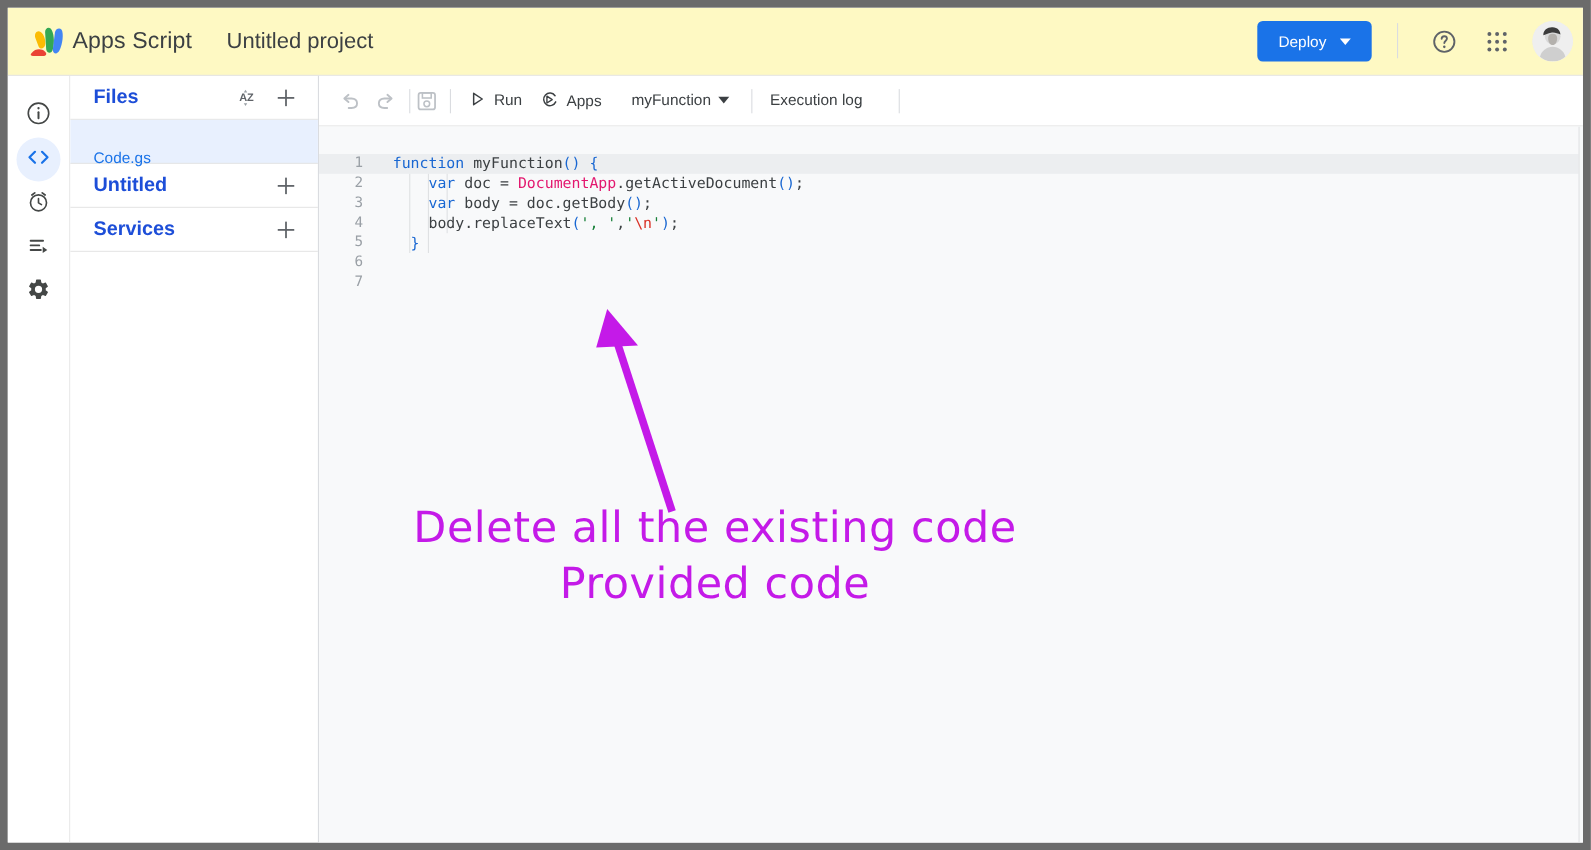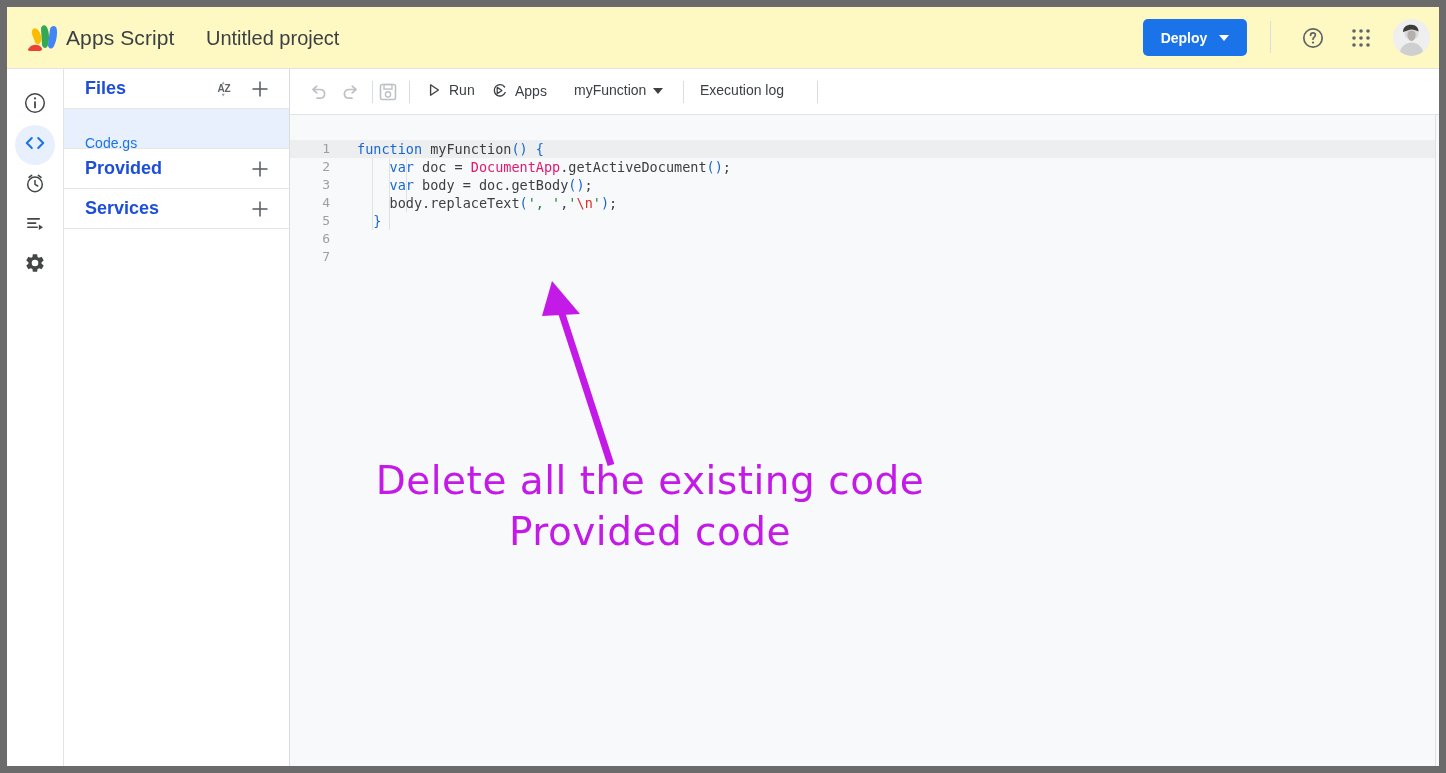--- a/index.html
+++ b/index.html
@@ -58,21 +58,21 @@
 
   #deploy-btn {
     position: absolute;
     left: 1136px; top: 12px;
     width: 104px; height: 37px;
     background: #1a73e8;
     border: none;
     border-radius: 5px;
     color: #ffffff;
     font-size: 14px;
-    font-weight: bold;
+    font-weight: normal;
     font-family: "Liberation Sans", sans-serif;
     cursor: pointer;
     display: flex;
     align-items: center;
     justify-content: center;
     gap: 12px;
     padding: 0;
   }
   #deploy-btn .caret {
     width: 0; height: 0;
@@ -427,21 +427,21 @@
           <rect x="3.5" y="10.2" width="15" height="1.6" fill="#5f6368"></rect>
         </svg>
       </span>
     </div>
 
     <div class="file-row active">
       <span class="file-name">Code.gs</span>
     </div>
 
     <div class="panel-section">
-      <span class="panel-label">Provided</span>
+      <span class="panel-label">Untitled</span>
       <span class="panel-btn" style="right:17px">
         <svg width="22" height="22" viewBox="0 0 22 22">
           <rect x="10.2" y="3.5" width="1.6" height="15" fill="#5f6368"></rect>
           <rect x="3.5" y="10.2" width="15" height="1.6" fill="#5f6368"></rect>
         </svg>
       </span>
     </div>
 
     <div class="panel-section">
       <span class="panel-label">Services</span>

